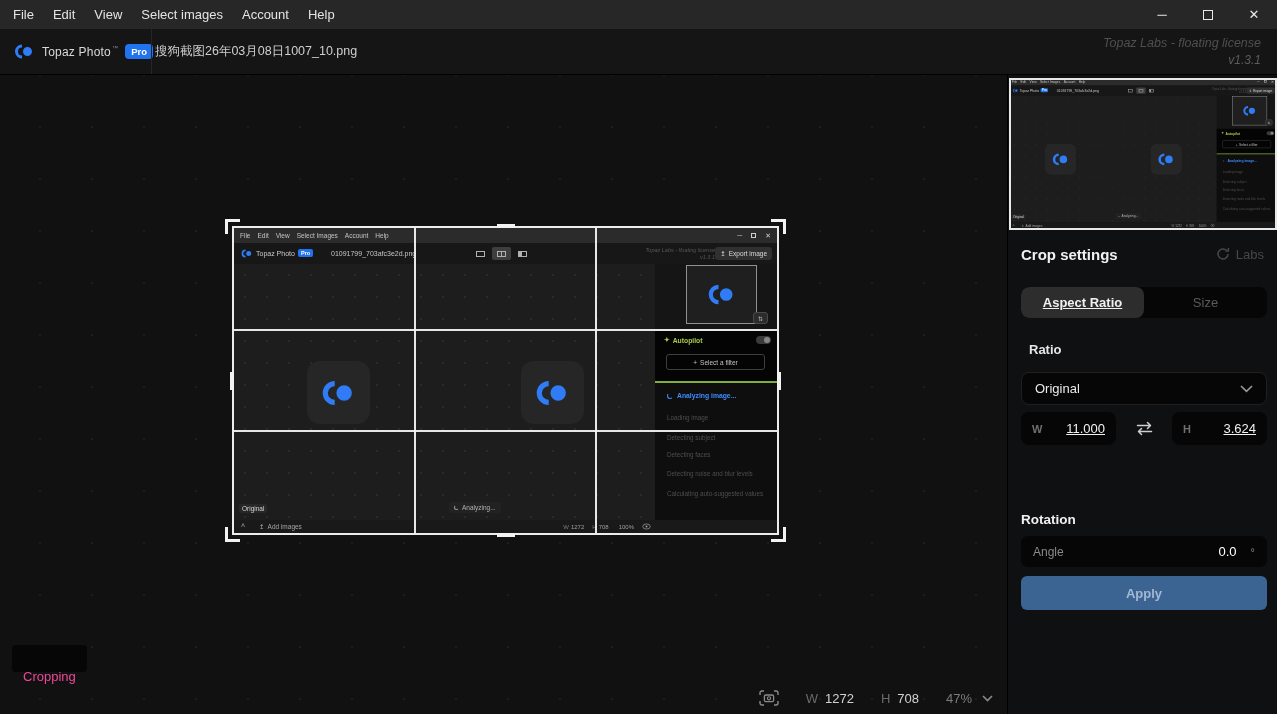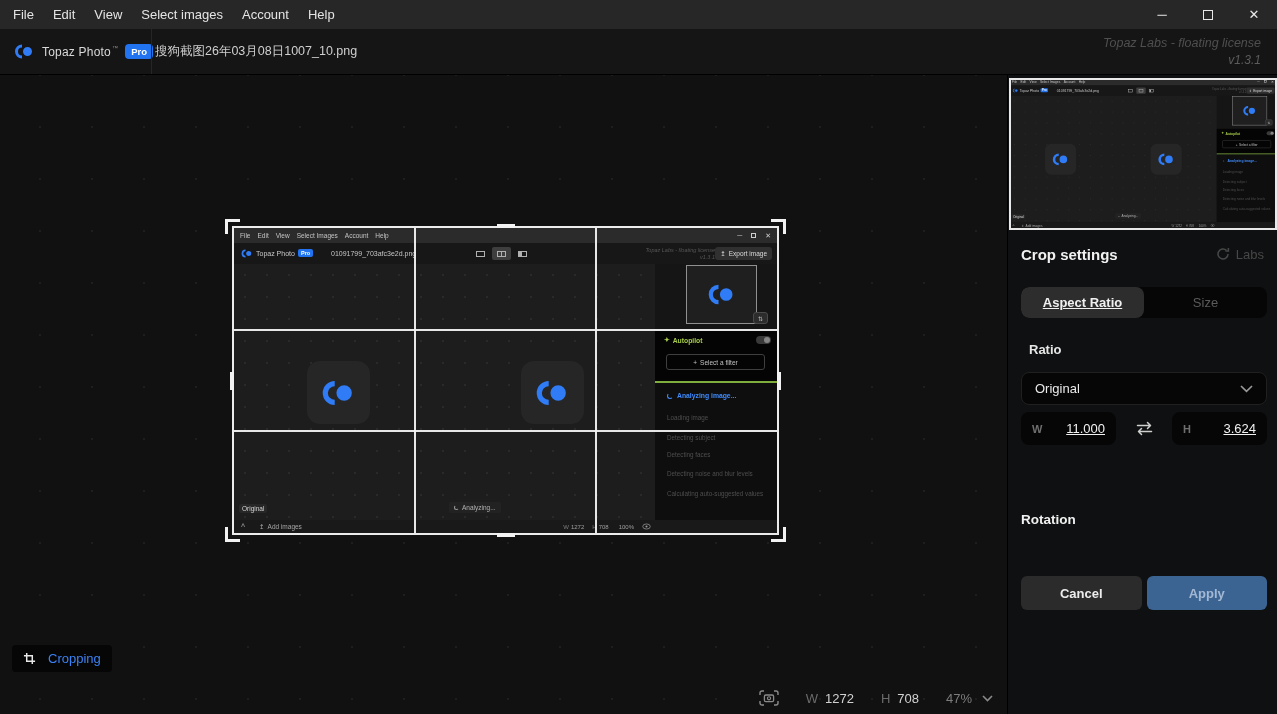--- a/index.html
+++ b/index.html
@@ -38,21 +38,21 @@
   .cb.tr{right:-9px;top:-9px;border-right-width:3px;border-top-width:3px;}
   .cb.bl{left:-9px;bottom:-9px;border-left-width:3px;border-bottom-width:3px;}
   .cb.br{right:-9px;bottom:-9px;border-right-width:3px;border-bottom-width:3px;}
   .eh{position:absolute;background:#f2f2f2;z-index:7;}
   .eh.t{left:calc(50% - 9px);top:-4px;width:18px;height:4px;}
   .eh.b{left:calc(50% - 9px);bottom:-4px;width:18px;height:4px;}
   .eh.l{top:calc(50% - 9px);left:-4px;width:4px;height:18px;}
   .eh.r{top:calc(50% - 9px);right:-4px;width:4px;height:18px;}
 
   .mode-badge{position:absolute;left:12px;top:570px;height:27px;background:#060606;border-radius:4px;
-    display:flex;align-items:center;gap:12px;padding:0 11px;font-size:13px;color:#3b82f6;}
+    display:flex;align-items:center;gap:24px;padding:0 11px;font-size:13px;color:#ec4899;flex-direction:column;}
   .canvas-statusbar{position:absolute;right:14px;bottom:6px;height:20px;display:flex;align-items:center;gap:27px;}
   .cs-item{display:flex;align-items:center;font-size:13px;}
   .cs-label{color:#6b6b6b;}
   .cs-val{color:#d2d2d2;margin-left:7px;}
   .cs-zoom{color:#7c7c7c;display:flex;align-items:center;gap:10px;}
 
   
   .mini-app{position:relative;width:543px;height:305px;background:#1d1d1d;overflow:hidden;font-family:"Liberation Sans",sans-serif;}
   .ma-menubar{position:absolute;left:0;top:0;right:0;height:15px;background:#2b2b2b;display:flex;align-items:center;font-size:6.5px;color:#c4c4c4;}
   .ma-menu-items{display:flex;gap:7px;padding-left:6px;}
@@ -494,19 +494,23 @@
       </svg>
       <div class="field">
         <span class="flabel">H</span>
         <span class="fval">3.624</span>
       </div>
     </div>
 
 
     <div class="rotation-label">Rotation</div>
 
+    <div class="angle-field">
+      <span class="alabel">Angle</span>
+      <span class="aval">0.0</span>
+      <span class="aunit">°</span>
+    </div>
 
     <div class="btn-row">
-      <div class="btn cancel">Cancel</div>
       <div class="btn apply">Apply</div>
     </div>
   </div>
 </div>
 
 </body></html>

